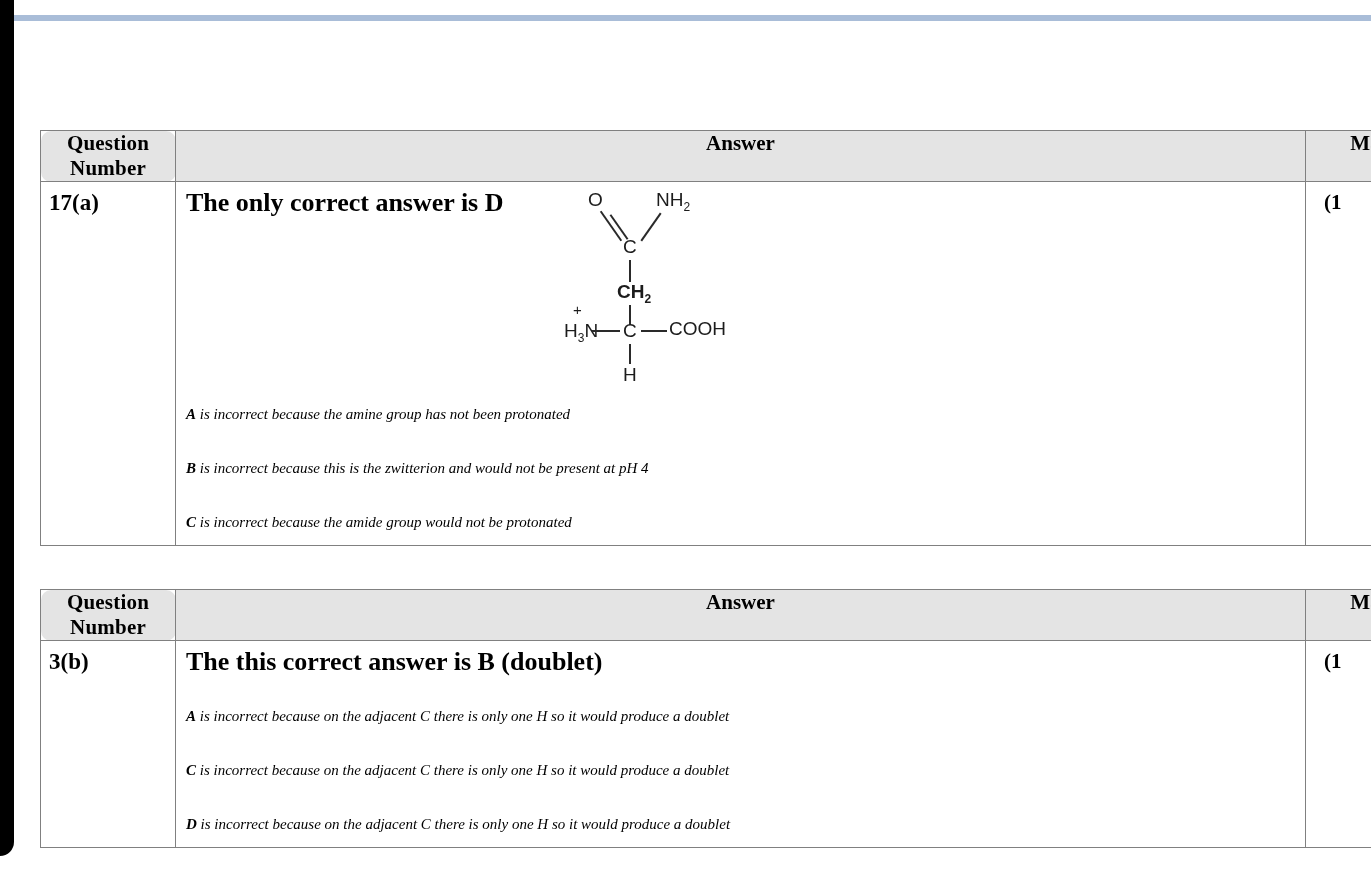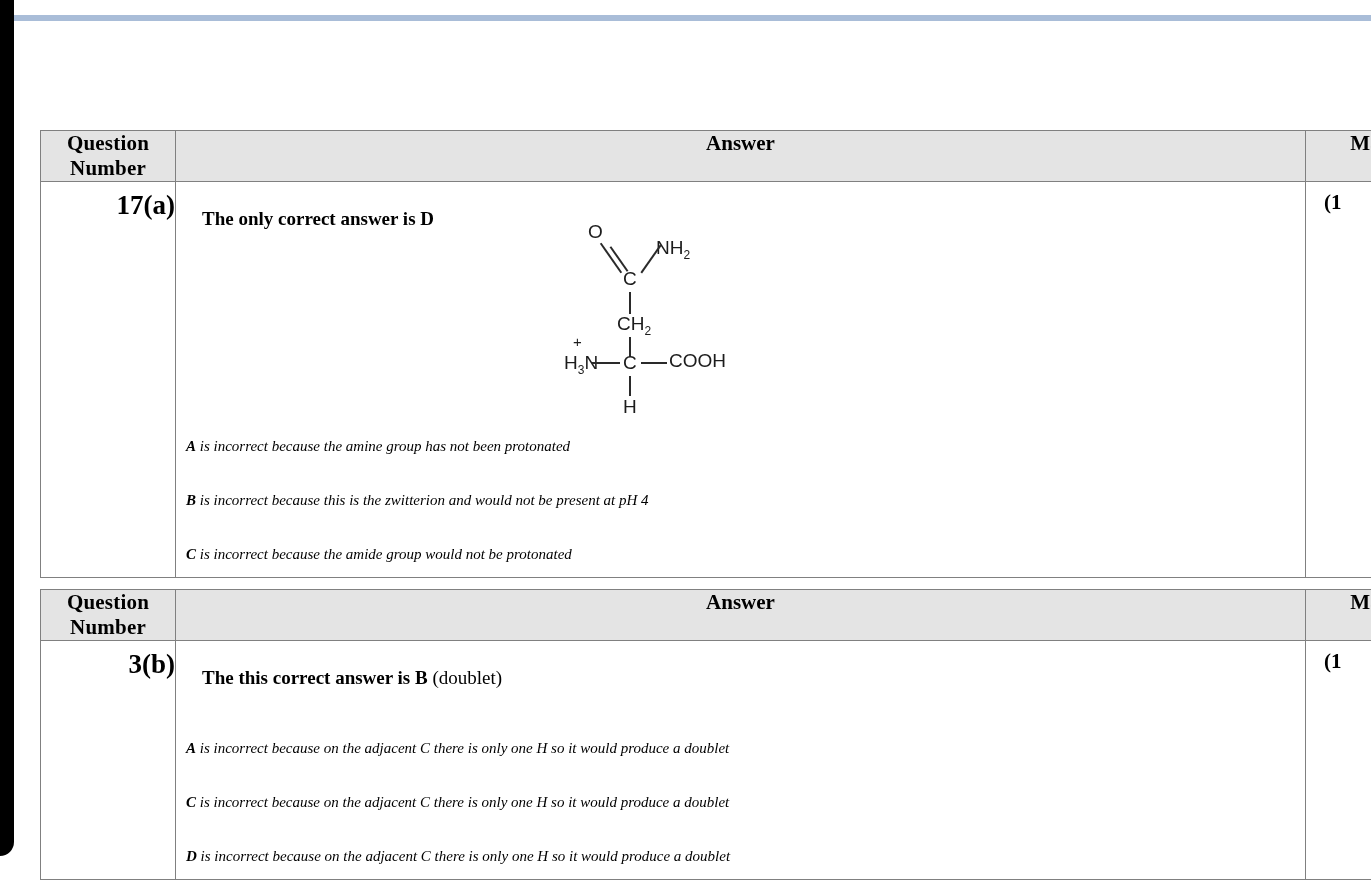--- a/index.html
+++ b/index.html
@@ -62,47 +62,46 @@
 
   thead th {
     background: #e4e4e4;
     font-weight: bold;
     text-align: center;
     font-size: 21px;
     line-height: 25px;
     padding: 6px 4px 7px 4px;
     vertical-align: middle;
   }
-  th.qn-head { letter-spacing: 0.2px; }
+  th.qn-head { letter-spacing: 0.2px; border-radius: 10px; }
 
   td.qn-cell {
     font-weight: bold;
-    font-size: 27px;
+    font-size: 23px;
     padding: 8px 0 0 8px;
     white-space: nowrap;
-    text-align: right;
   }
   td.mark-cell {
     font-weight: bold;
     font-size: 21px;
     padding: 8px 0 0 18px;
     white-space: nowrap;
   }
   td.ans-cell {
     padding: 8px 0 10px 10px;
     font-size: 21px;
   }
 
   .lead {
     font-weight: bold;
-    font-size: 19px;
+    font-size: 26px;
     line-height: 26px;
-    margin: 16px;
-  }
-  .lead .plain { font-weight: normal; }
+    margin: 0;
+  }
+  .lead .plain { font-weight: bold; }
 
   .distractor {
     font-style: italic;
     font-size: 15px;
     line-height: 26px;
     margin: 0;
     white-space: nowrap;
   }
   .distractor .opt {
     font-weight: bold;
@@ -176,34 +175,34 @@
         <td class="ans-cell" style="height:345px;">
 
           <p class="lead">
             <span>The only correct answer is D</span>
           </p>
 
           <div class="structure">
 
             <span class="atom" style="left:42px; top:0px;">O</span>
 
-            <span class="atom" style="left:110px; top:16px;">
+            <span class="atom" style="left:110px; top:0px;">
               <span>NH</span><sub>2</sub>
             </span>
 
             <div class="bond diag" style="left:64px; top:18px; height:36px; transform:rotate(-35deg);"></div>
             <div class="bond diag" style="left:72px; top:22px; height:30px; transform:rotate(-35deg);"></div>
 
             <div class="bond diag" style="left:104px; top:20px; height:34px; transform:rotate(35deg);"></div>
 
             <span class="atom" style="left:77px; top:47px;">C</span>
 
             <div class="bond v" style="left:83px; top:70px; height:22px;"></div>
 
-            <span class="atom" style="left:71px; top:92px;">
+            <span class="atom" style="left:71px; top:92px;font-weight:bold;">
               <span>CH</span><sub>2</sub>
             </span>
 
             <div class="bond v" style="left:83px; top:115px; height:20px;"></div>
 
             <span class="charge" style="left:27px; top:112px;">+</span>
             <span class="atom" style="left:0px; top:131px;margin-left:18px;">
               <span>H</span><sub>3</sub><span>N</span>
             </span>
 

